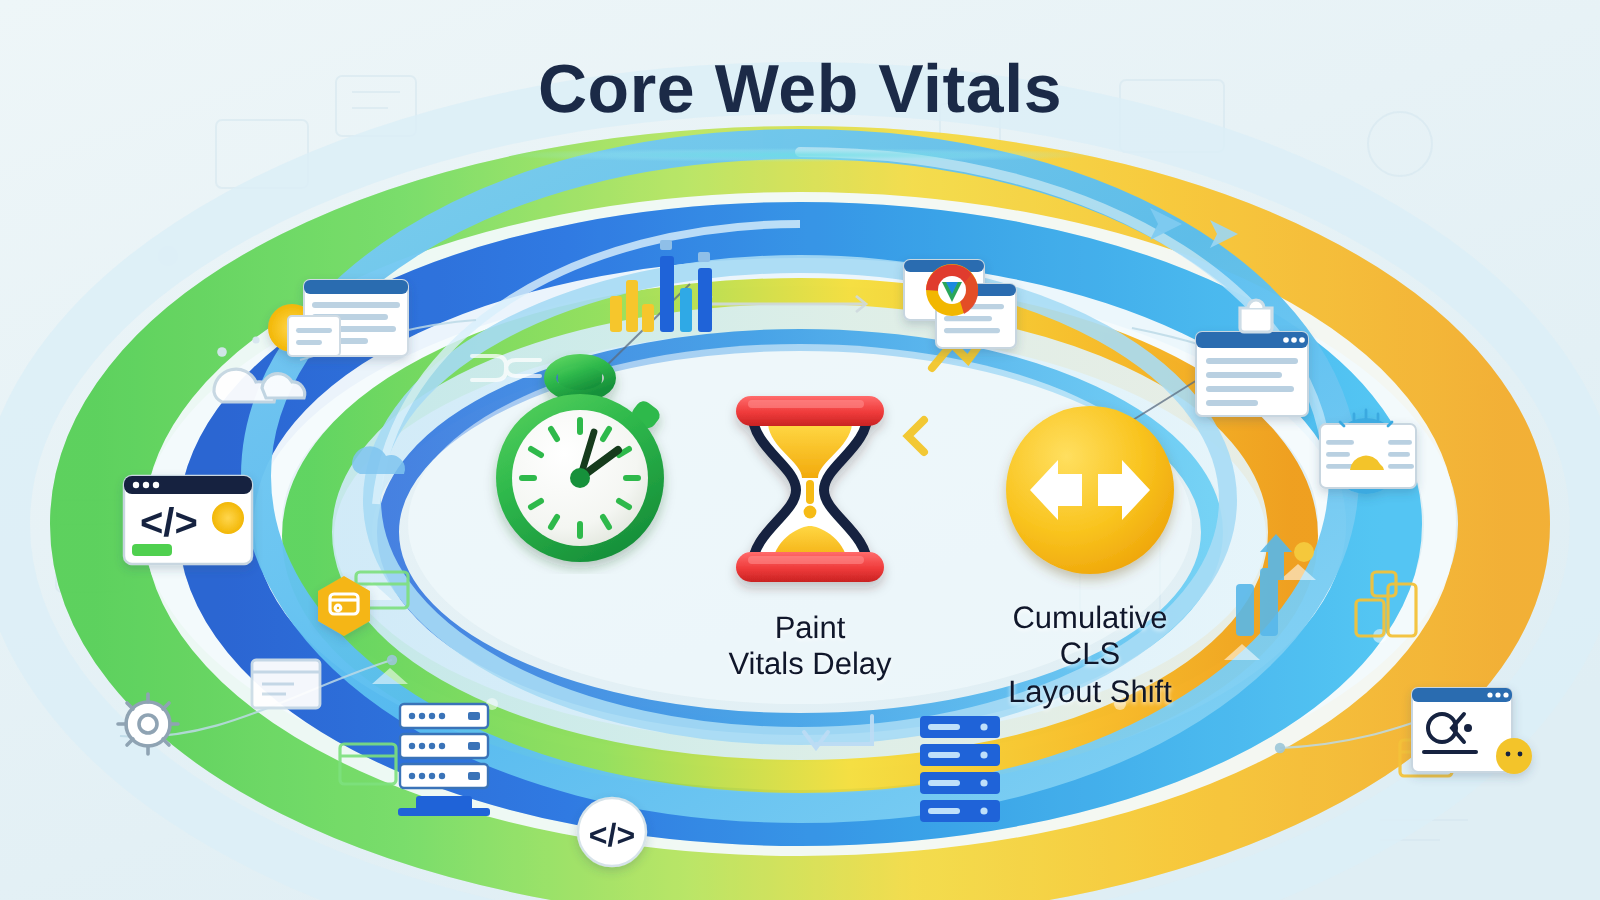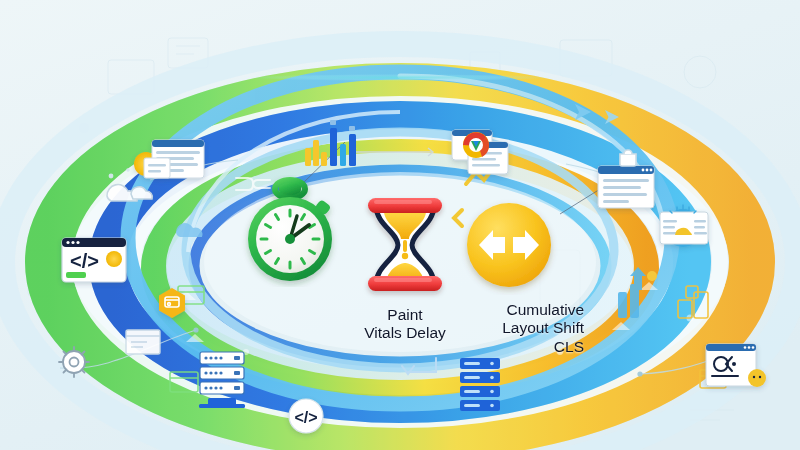--- a/index.html
+++ b/index.html
@@ -33,21 +33,21 @@
   .metric {
     position:absolute; z-index:35; text-align:center;
     width:150px;
   }
   .metric .label {
     font-size:15.5px; line-height:1.18; color:#10172b; font-weight:normal;
     text-shadow:0 1px 2px rgba(255,255,255,.85);
   }
   #metric-lcp { left:215px; top:175px; }
   #metric-fid { left:330px; top:190px; }
-  #metric-cls { left:434px; top:195px;text-align:right; }
+  #metric-cls { left:470px; top:195px; }
   .icon-box { display:block; margin:0 auto 6px auto; }
 </style>
 </head>
 <body>
 
 <div id="stage">
 
   <svg class="layer" viewBox="0 0 800 450" preserveAspectRatio="none">
     <defs>
       <linearGradient id="bgGrad" x1="0" y1="0" x2="0.6" y2="1">
@@ -457,20 +457,23 @@
     </g>
 
     <g stroke="#cddde7" stroke-width="1.4" fill="#ffffff" opacity=".95">
       <rect x="126" y="330" width="34" height="24" rx="2"></rect>
       <path d="M126 336 h34"></path>
       <path d="M131 342 h16 M131 347 h12"></path>
     </g>
   </svg>
 
   <div id="title-underglow"></div>
+  <div id="title-wrap">
+    <div id="title">Core Web Vitals</div>
+  </div>
 
   <div class="metric" id="metric-lcp">
     <svg class="icon-box" width="110" height="112" viewBox="0 0 110 112">
       <defs>
         <radialGradient id="swFace" cx="0.38" cy="0.32" r="0.78">
           <stop offset="0%" stop-color="#ffffff"></stop>
           <stop offset="70%" stop-color="#f4f6f2"></stop>
           <stop offset="100%" stop-color="#dfe4da"></stop>
         </radialGradient>
         <linearGradient id="swRing" x1="0" y1="0" x2="0.6" y2="1">
@@ -570,18 +573,18 @@
       <g filter="url(#clsSh)">
         <circle cx="50" cy="50" r="42" fill="url(#clsG)"></circle>
         <g fill="#ffffff">
           <path d="M46 42 h-12 v-7 l-14 15 l14 15 v-7 h12 z"></path>
           <path d="M54 42 h12 v-7 l14 15 l-14 15 v-7 h-12 z"></path>
         </g>
       </g>
     </svg>
     <div class="label">
       <div>Cumulative</div>
+      <div>CLS</div>
       <div>Layout Shift</div>
-      <div>CLS</div>
     </div>
   </div>
 
 </div>
 
 </body></html>

